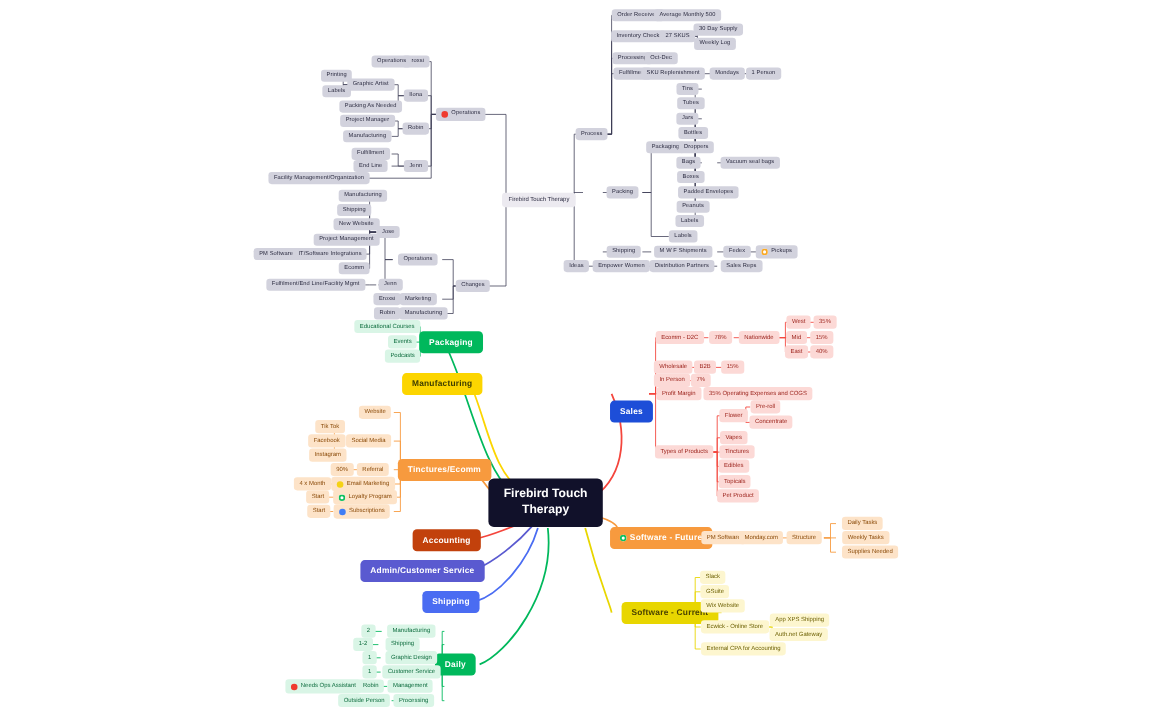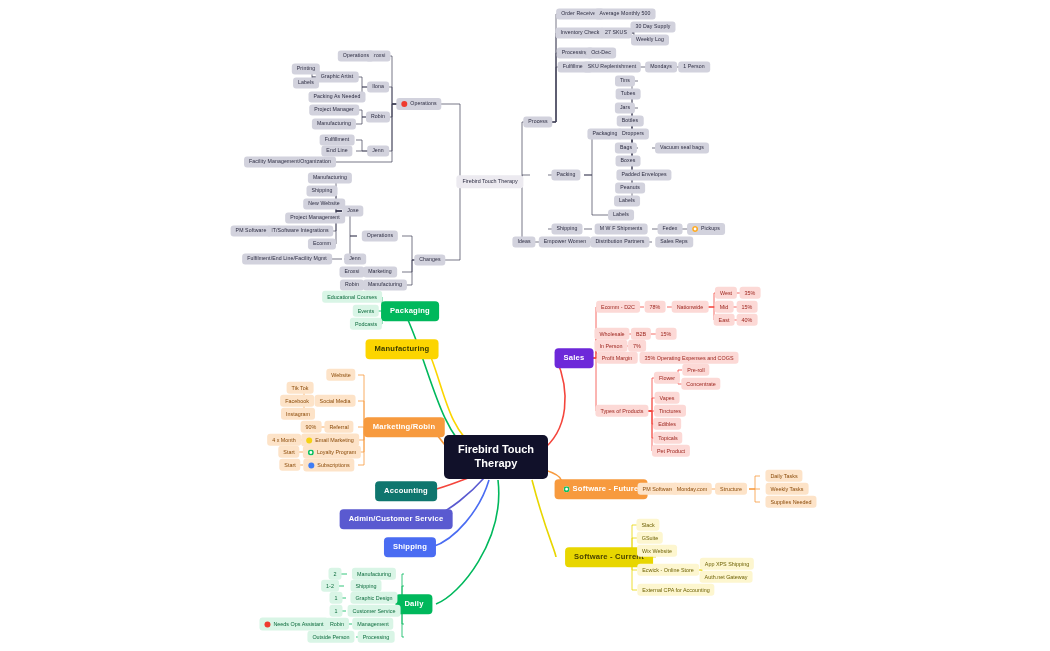--- a/index.html
+++ b/index.html
@@ -66,25 +66,25 @@
     color: #ffffff;
     font-size: 7.6px;
     font-weight: bold;
     padding: 6px 9px;
     border-radius: 4px;
     letter-spacing: .2px;
   }
   .head.teaching   { background: #00b85c; }
   .head.manufact   { background: #fcd500; color: #3d3d00; }
   .head.marketing  { background: #f79a3e; }
-  .head.accounting { background: #0f766e; }
+  .head.accounting { background: #c2410c; }
   .head.admin      { background: #5a5ad0; }
   .head.shipping   { background: #4a6cf2; }
   .head.team       { background: #00b85c; }
-  .head.sales      { background: #6d28d9; }
+  .head.sales      { background: #1d4ed8; margin-top: 16px; }
   .head.sw-future  { background: #f79a3e; }
   .head.sw-current { background: #e8d600; color: #4a4200; }
 
   
   .leaf { font-size: 5.4px; padding: 3.5px 5px; border-radius: 3px; }
   .leaf.green  { background: #d9f5e6; color: #0b6b3c; }
   .leaf.orange { background: #fde3c8; color: #8a4a08; }
   .leaf.red    { background: #fcd9d6; color: #9c241d; }
   .leaf.ytint  { background: #fdf6cf; color: #6b5f00; }
 
@@ -522,26 +522,26 @@
       <span class="lbl">Firebird Touch Therapy</span>
     </div>
 
   <div class="node head teaching" style="left:410px; top:311px;">
       <span class="lbl">Packaging</span>
     </div>
   <div class="node head manufact" style="left:402px; top:349px;">
       <span class="lbl">Manufacturing</span>
     </div>
   <div class="node head marketing" style="left:404px; top:427px;">
-      <span class="lbl">Marketing/Robin</span>
+      <span class="lbl">Tinctures/Ecomm</span>
     </div>
   <div class="node head accounting" style="left:406px; top:491px;">
       <span class="lbl">Accounting</span>
     </div>
-  <div class="node head admin" style="left:396px; top:519px;justify-content:center;">
+  <div class="node head admin" style="left:384px; top:519px;justify-content:center;">
       <span class="lbl">Admin/Customer Service</span>
     </div>
   <div class="node head shipping" style="left:410px; top:547px;">
       <span class="lbl">Shipping</span>
     </div>
   <div class="node head team" style="left:414px; top:604px;">
       <span class="lbl">Daily</span>
     </div>
   <div class="node head sales" style="left:574px; top:358px;">
       <span class="lbl">Sales</span>

